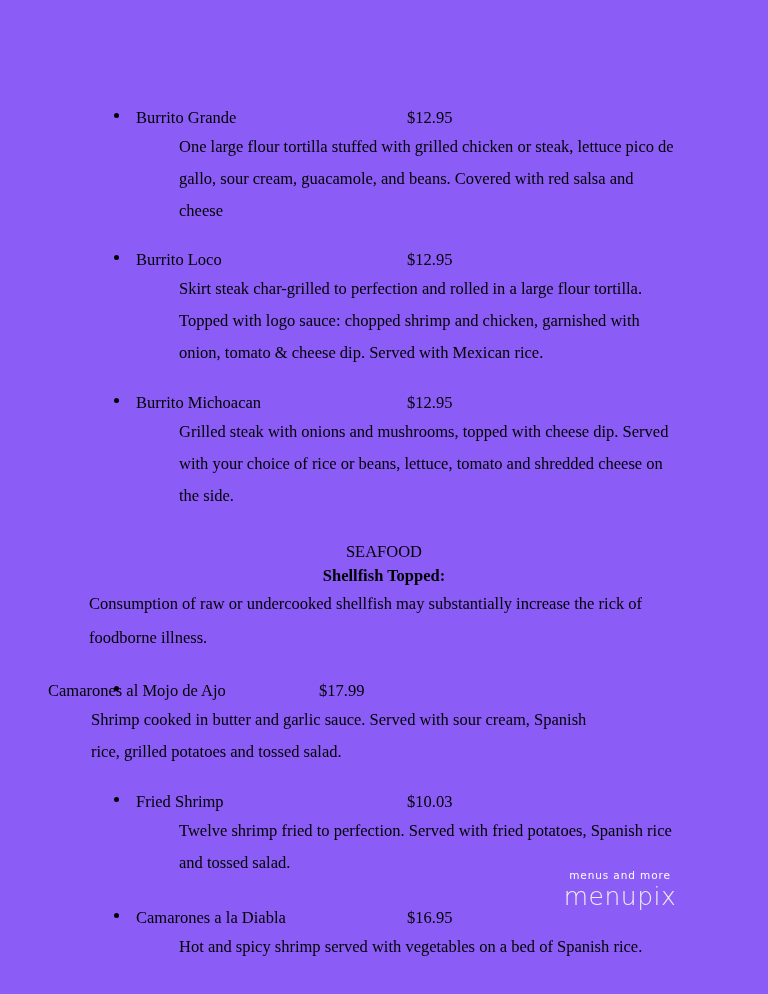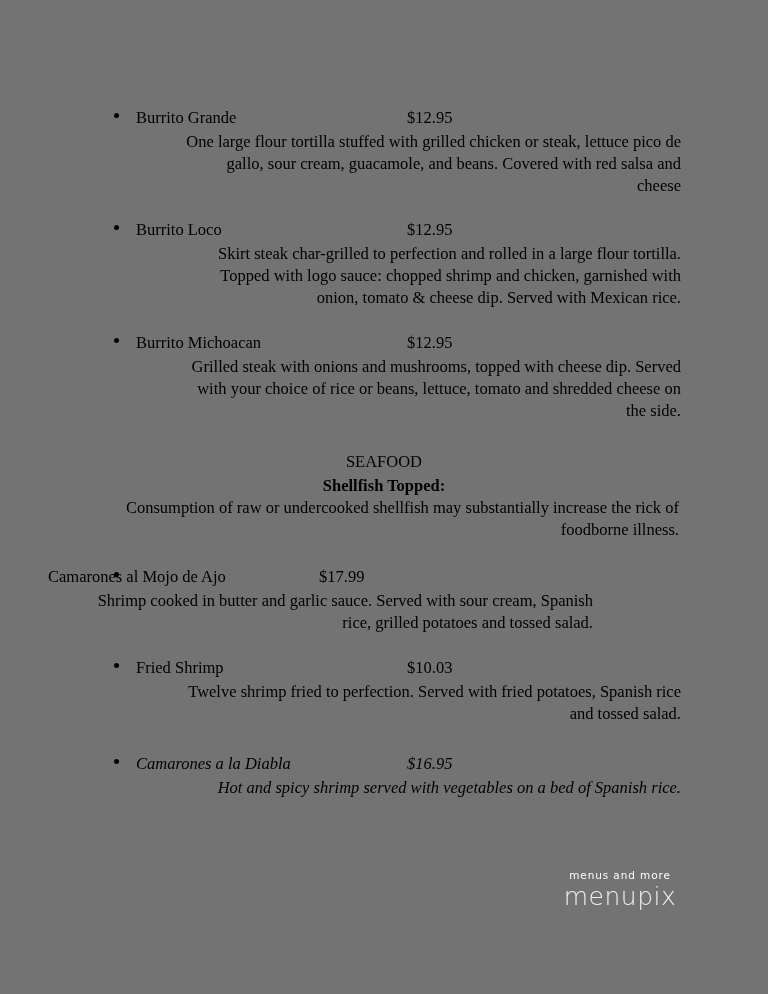--- a/index.html
+++ b/index.html
@@ -11,21 +11,21 @@
   body {
     font-family: "Liberation Serif", "DejaVu Serif", serif;
     color: #000000;
     -webkit-font-smoothing: antialiased;
   }
   #page {
     position: relative;
     width: 768px;
     height: 994px;
     margin: 0 auto;
-    background: #737373;
+    background: #8b5cf6;
     overflow: hidden;
   }
 
   
   .menu-list {
     position: absolute;
     left: 0;
     top: 0;
     width: 768px;
   }
@@ -57,23 +57,23 @@
   .item-price {
     position: absolute;
     left: 271px;   
     top: 0;
     text-align: center;
   }
   .item-desc {
     margin-top: 3px;
     margin-left: 43px;   
     font-size: 16.5px;
-    line-height: 22px;
+    line-height: 32px;
     max-width: 502px;
-    text-align: right;
+    text-align: left;
   }
 
   
   .section-block {
     text-align: center;
     margin-top: 28px;
     margin-bottom: 26px;
   }
   .section-title {
     font-size: 16.5px;
@@ -82,24 +82,24 @@
     margin: 0;
   }
   .warning-title {
     font-size: 16.5px;
     line-height: 23.5px;
     font-weight: bold;
     margin: 0;
   }
   .warning-text {
     font-size: 16.5px;
-    line-height: 22px;
+    line-height: 34px;
     margin: 0 auto;
     max-width: 590px;
-    text-align: right;
+    text-align: left;
   }
 
   
   .watermark {
     position: absolute;
     left: 520px;
     top: 868px;
     width: 200px;
     text-align: center;
     font-family: "DejaVu Sans", "Liberation Sans", sans-serif;
@@ -172,21 +172,21 @@
 
     <div class="menu-item" style="margin-top:24px;">
       <span class="bullet"></span>
       <div class="item-head">
         <span class="item-name">Fried Shrimp</span>
         <span class="item-price">$10.03</span>
       </div>
       <div class="item-desc">Twelve shrimp fried to perfection. Served with fried potatoes, Spanish rice and tossed salad.</div>
     </div>
 
-    <div class="menu-item" style="margin-top:29px;font-style:italic;">
+    <div class="menu-item" style="margin-top:29px;">
       <span class="bullet"></span>
       <div class="item-head">
         <span class="item-name">Camarones a la Diabla</span>
         <span class="item-price">$16.95</span>
       </div>
       <div class="item-desc">Hot and spicy shrimp served with vegetables on a bed of Spanish rice.</div>
     </div>
 
   </div>
 

